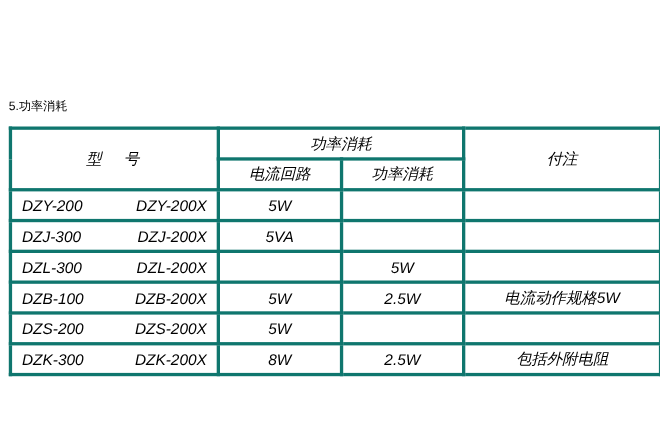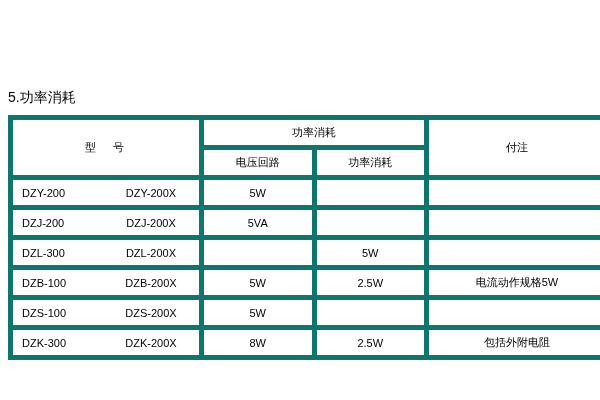--- a/index.html
+++ b/index.html
@@ -17,45 +17,46 @@
   .page {
     position: relative;
     width: 600px;
     height: 400px;
     box-sizing: border-box;
   }
   .section-title {
     position: absolute;
     left: 8px;
     top: 90px;
-    font-size: 14px;
+    font-size: 11px;
     line-height: 14px;
     color: #000000;
     white-space: nowrap;
   }
   .table-wrap {
     position: absolute;
     left: 8px;
     top: 115px;
     width: 584px;
   }
   table.spec {
     border-collapse: collapse;
     width: 584px;
     table-layout: fixed;
   }
   table.spec td, table.spec th {
-    border: 5px solid #0f766e;
+    border: 3px solid #0f766e;
     font-weight: normal;
-    font-size: 11px;
+    font-size: 14px;
     color: #000000;
     text-align: center;
     vertical-align: middle;
     padding: 0;
     height: 25px;
+    font-style: italic;
   }
   th.hdr-model {
     width: 186px;
   }
   th.hdr-power {
     width: 220px;
   }
   th.hdr-remark {
     width: 176px;
     margin-left: 11px;
@@ -76,21 +77,21 @@
     white-space: nowrap;
   }
   .model-a {
     display: inline-block;
     min-width: 72px;
     text-align: left;
   }
   .model-b {
     display: inline-block;
     min-width: 78px;
-    text-align: center;
+    text-align: right;
   }
   .hdr-model-label {
     letter-spacing: 3px;
   }
   td.val {
     font-size: 11px;
   }
 </style>
 </head>
 <body>
@@ -103,40 +104,40 @@
     <table class="spec">
       <thead>
         <tr>
           <th class="hdr-model" rowspan="2">
             <span class="hdr-model-label">型　号</span>
           </th>
           <th class="hdr-power" colspan="2">功率消耗</th>
           <th class="hdr-remark" rowspan="2">付注</th>
         </tr>
         <tr>
-          <th class="sub-volt">电压回路</th>
+          <th class="sub-volt">电流回路</th>
           <th class="sub-curr">功率消耗</th>
         </tr>
       </thead>
       <tbody>
         <tr>
           <td class="model-cell">
             <span class="model-inner">
               <span class="model-a">DZY-200</span>
               <span class="model-b">DZY-200X</span>
             </span>
           </td>
           <td class="val">5W</td>
           <td class="val"></td>
           <td class="val"></td>
         </tr>
         <tr>
           <td class="model-cell">
             <span class="model-inner">
-              <span class="model-a">DZJ-200</span>
+              <span class="model-a">DZJ-300</span>
               <span class="model-b">DZJ-200X</span>
             </span>
           </td>
           <td class="val">5VA</td>
           <td class="val"></td>
           <td class="val"></td>
         </tr>
         <tr>
           <td class="model-cell">
             <span class="model-inner">
@@ -155,21 +156,21 @@
               <span class="model-b">DZB-200X</span>
             </span>
           </td>
           <td class="val">5W</td>
           <td class="val">2.5W</td>
           <td class="val">电流动作规格5W</td>
         </tr>
         <tr>
           <td class="model-cell">
             <span class="model-inner">
-              <span class="model-a">DZS-100</span>
+              <span class="model-a">DZS-200</span>
               <span class="model-b">DZS-200X</span>
             </span>
           </td>
           <td class="val">5W</td>
           <td class="val"></td>
           <td class="val"></td>
         </tr>
         <tr>
           <td class="model-cell">
             <span class="model-inner">

